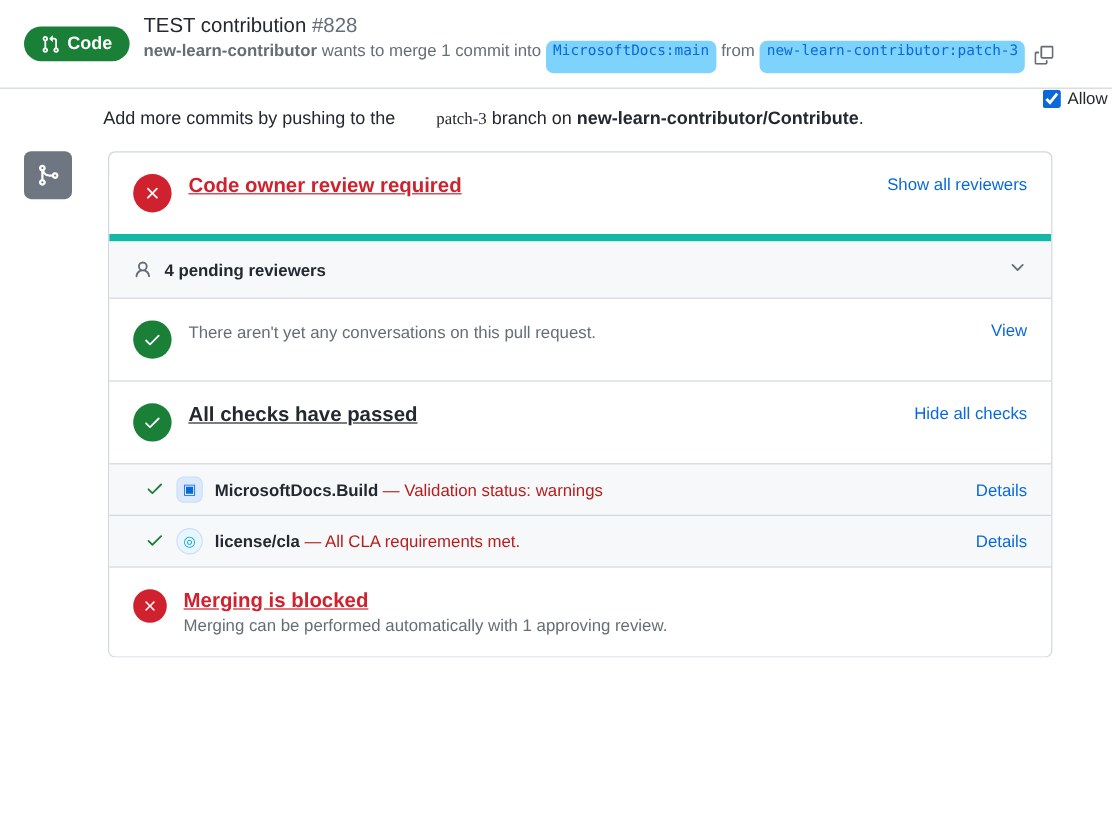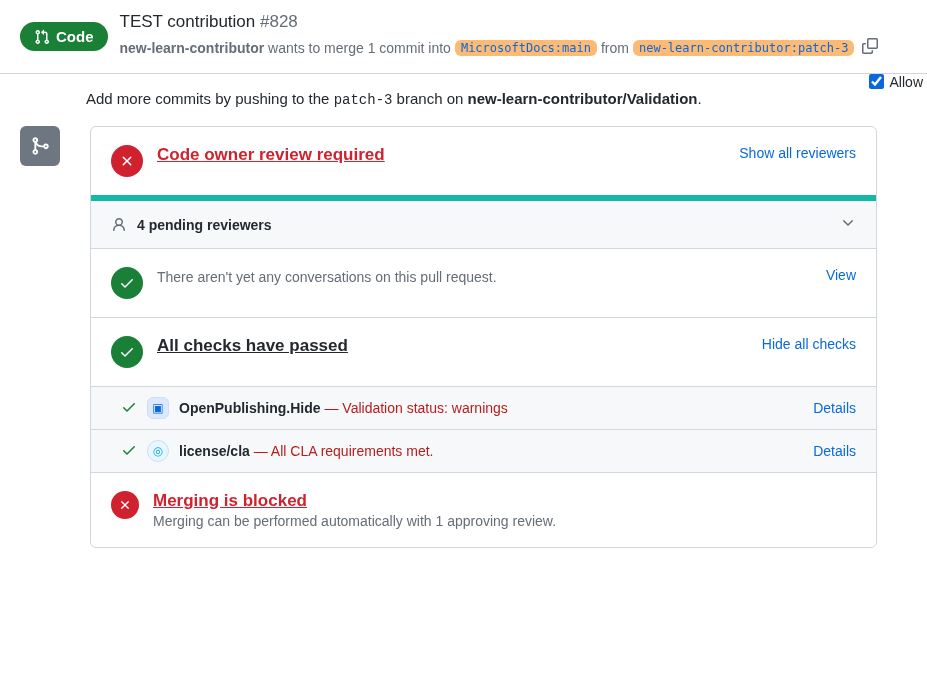--- a/index.html
+++ b/index.html
@@ -26,45 +26,45 @@
       display: inline-flex;
       align-items: center;
       gap: 6px;
       font-size: 15px;
     }
     .open-badge svg { fill: #fff; }
     .header-content { flex: 1; }
     .header-title { font-size: 17px; margin-bottom: 2px; }
     .header-title .title-text { color: #24292f; font-weight: 400; }
     .header-title .issue-num { color: #656d76; font-weight: 300; }
-    .header-subtitle { color: #656d76; font-size: 14px; display: flex; align-items: center; gap: 4px; flex-wrap: wrap; }
+    .header-subtitle { color: #656d76; font-size: 14px; display: flex; gap: 4px; flex-wrap: wrap; }
     .branch-label {
-      background: #fdba74;
+      background: #7dd3fc;
       color: #0969da;
       padding: 1px 6px;
       border-radius: 6px;
       font-family: ui-monospace, SFMono-Regular, "SF Mono", Menlo, Consolas, monospace;
       font-size: 12px;
     }
     .copy-icon { cursor: pointer; color: #656d76; padding: 4px; }
     .allow-area {
       position: absolute;
       right: 0;
       top: 70px;
       display: flex;
-      align-items: flex-start;
+      align-items: flex-end;
       gap: 6px;
       padding: 4px;
     }
     .body-area {
       padding: 16px 50px 0 20px;
       position: relative;
     }
     .commit-hint { padding-left: 66px; font-size: 15px; color: #24292f; margin-bottom: 18px; }
-    .commit-hint .mono { font-family: Liberation Mono, monospace; font-size: 14px; }
+    .commit-hint .mono { font-family: Liberation Serif, serif; font-size: 14px; margin-left: 30px; }
     .commit-hint .strong { font-weight: 600; }
     .timeline-badge {
       width: 40px; height: 40px;
       border-radius: 6px;
       background: #6e7781;
       display: flex; align-items: center; justify-content: center;
       position: absolute;
       left: 20px;
       top: 52px;
     }
@@ -167,21 +167,21 @@
   </div>
 </div>
 
 <div class="allow-area">
   <input type="checkbox" checked="" style="">
   <span>Allow</span>
 </div>
 
 <div class="body-area">
   <div class="commit-hint">
-    <span>Add more commits by pushing to the </span><span class="mono">patch-3</span><span> branch on </span><span class="strong">new-learn-contributor/Validation</span><span>.</span>
+    <span>Add more commits by pushing to the </span><span class="mono">patch-3</span><span> branch on </span><span class="strong">new-learn-contributor/Contribute</span><span>.</span>
   </div>
 
   <div class="timeline-badge">
     <svg width="20" height="20" viewBox="0 0 16 16">
         <path d="M5.45 5.154A4.25 4.25 0 0 0 9.25 7.5h1.378a2.251 2.251 0 1 1 0 1.5H9.25A5.734 5.734 0 0 1 5 7.123v3.505a2.25 2.25 0 1 1-1.5 0V5.372a2.25 2.25 0 1 1 1.95-.218ZM4.25 13.5a.75.75 0 1 0 0-1.5.75.75 0 0 0 0 1.5Zm8.5-4.5a.75.75 0 1 0 0-1.5.75.75 0 0 0 0 1.5ZM5 3.25a.75.75 0 1 0-1.5 0 .75.75 0 0 0 1.5 0Z"></path>
       </svg>
   </div>
 
   <div class="merge-box">
 
@@ -235,21 +235,21 @@
       <a class="section-link">Hide all checks</a>
     </div>
 
     <div class="check-row">
       <span class="check-mark">
         <svg width="16" height="16" viewBox="0 0 16 16" fill="currentColor">
             <path d="M13.78 4.22a.75.75 0 0 1 0 1.06l-7.25 7.25a.75.75 0 0 1-1.06 0L2.22 9.28a.75.75 0 0 1 1.06-1.06L6 10.94l6.72-6.72a.75.75 0 0 1 1.06 0Z"></path>
           </svg>
       </span>
       <span class="check-app-icon blue1">▣</span>
-      <span><span class="check-name">OpenPublishing.Hide</span><span class="check-desc"> — Validation status: warnings</span></span>
+      <span><span class="check-name">MicrosoftDocs.Build</span><span class="check-desc"> — Validation status: warnings</span></span>
       <a class="details">Details</a>
     </div>
 
     <div class="check-row">
       <span class="check-mark">
         <svg width="16" height="16" viewBox="0 0 16 16" fill="currentColor">
             <path d="M13.78 4.22a.75.75 0 0 1 0 1.06l-7.25 7.25a.75.75 0 0 1-1.06 0L2.22 9.28a.75.75 0 0 1 1.06-1.06L6 10.94l6.72-6.72a.75.75 0 0 1 1.06 0Z"></path>
           </svg>
       </span>
       <span class="check-app-icon blue2">◎</span>

